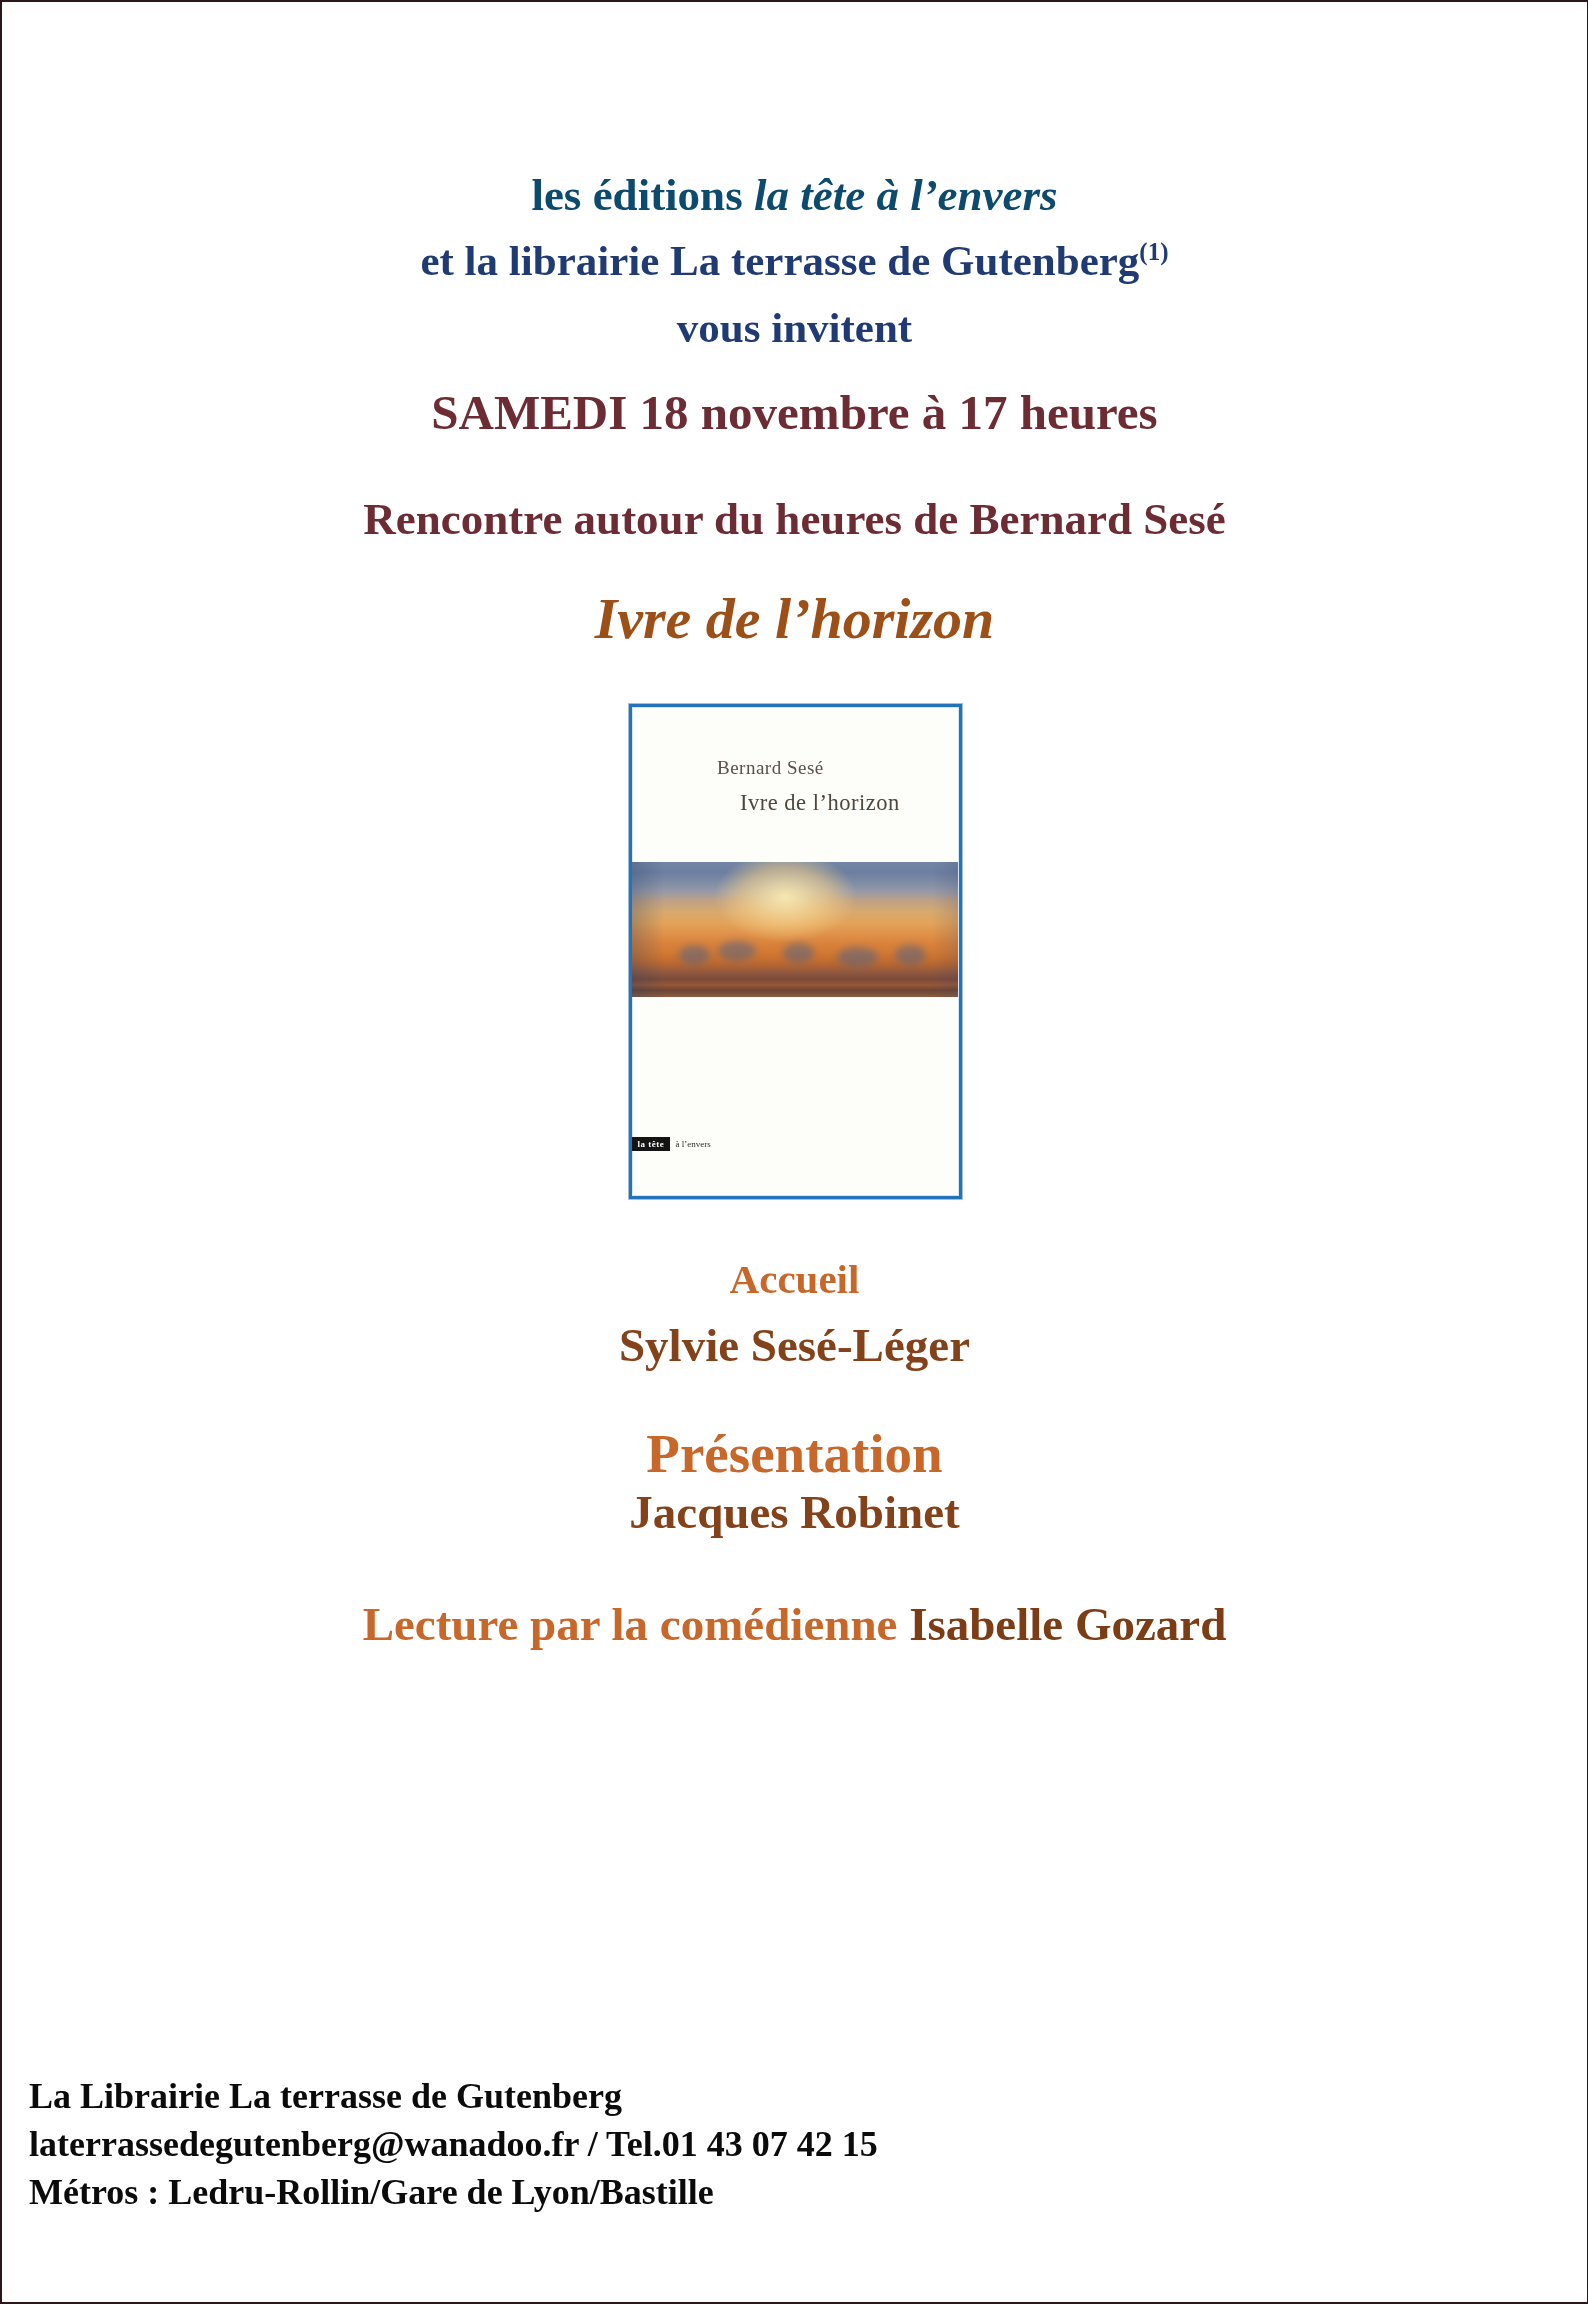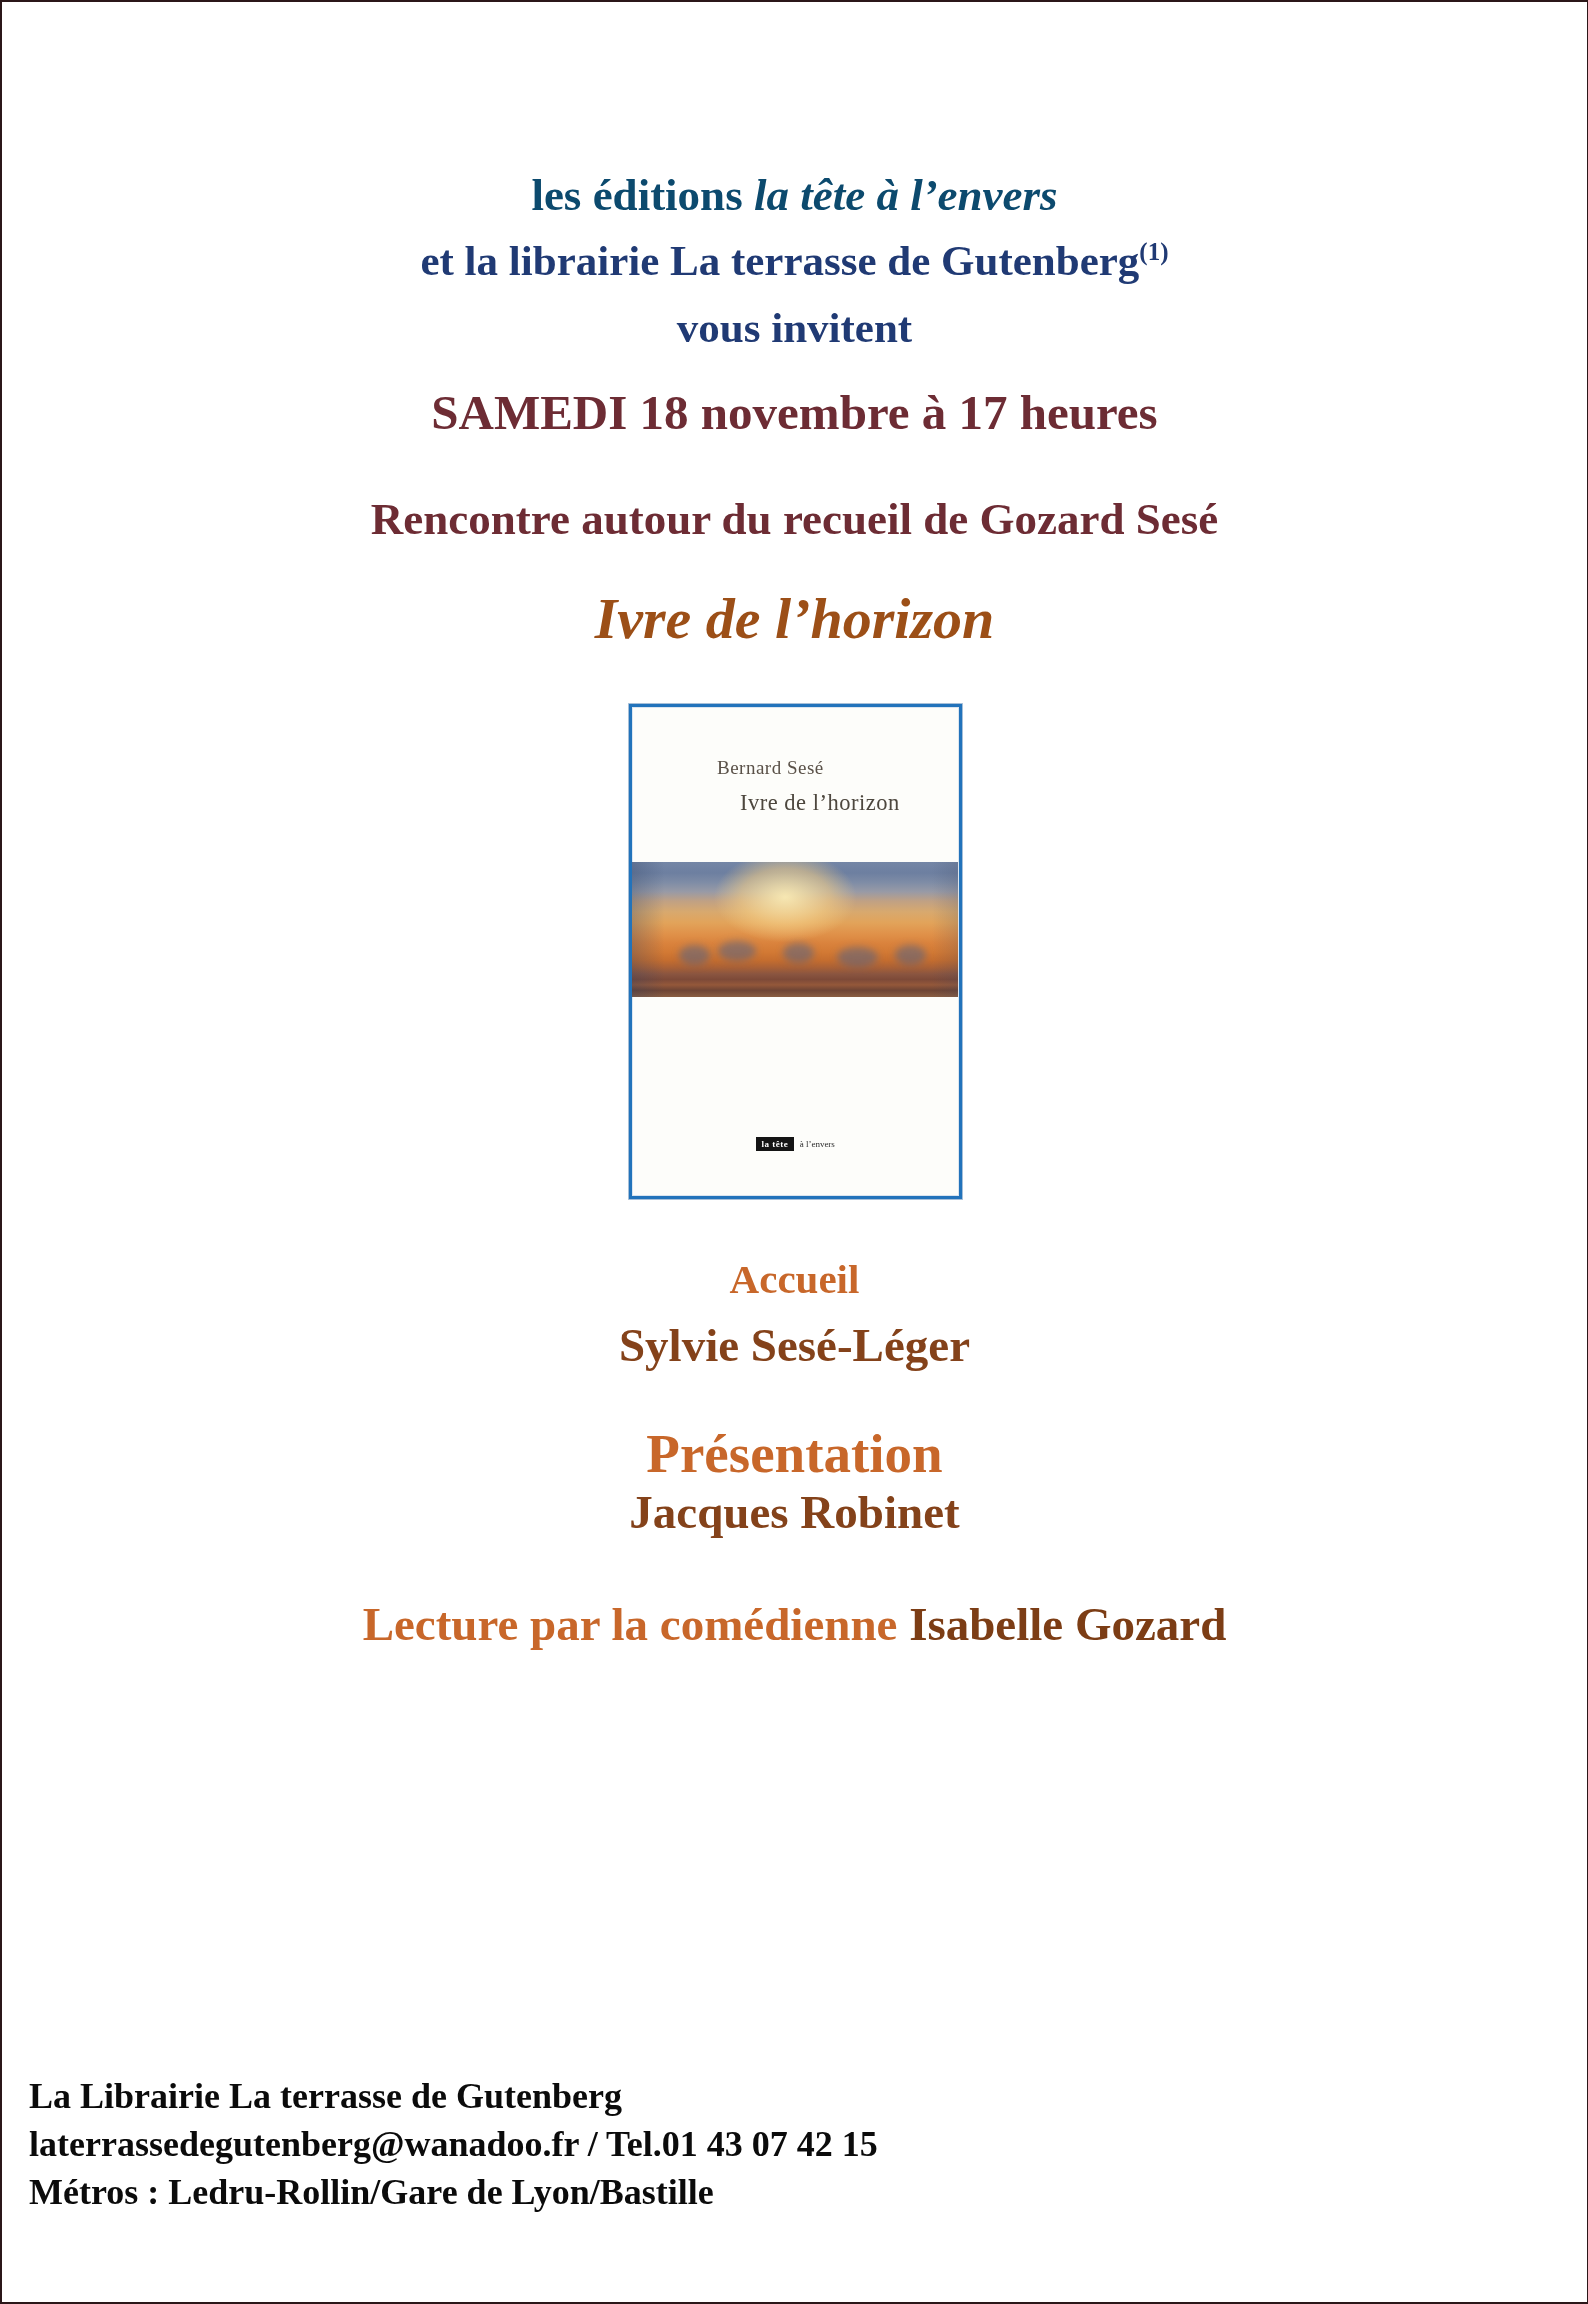--- a/index.html
+++ b/index.html
@@ -59,21 +59,21 @@
     position:absolute; width:31px; height:20px; border-radius:50%;
     background:rgba(88,98,130,0.55); filter:blur(3.6px);
   }
   .t1 { left:47px;  top:83px; }
   .t2 { left:86px;  top:79px; width:38px; }
   .t3 { left:151px; top:81px; }
   .t4 { left:205px; top:85px; width:41px; }
   .t5 { left:263px; top:83px; }
   .cover-logo {
     position:absolute; left:0; right:0; top:430px;
-    display:flex; justify-content:center; align-items:center; gap:6px;
+    display:flex; align-items:center; gap:6px;
   }
   .logo-box {
     background:#141414; color:#ffffff;
     font-size:9px; font-weight:bold; padding:1.8px 5.4px; letter-spacing:0.5px;
   }
   .logo-suffix { font-size:9px; font-weight:normal; color:#2c2c2c; }
 
   
   .accueil      { top:1253px; font-size:41px; color:#c8672a; }
   .sylvie       { top:1316px; font-size:47px; color:#84421a; }
@@ -95,21 +95,21 @@
 
   <div class="line hdr1">
     <span>les éditions </span><span class="it">la tête à l’envers</span>
   </div>
   <div class="line hdr2">
     <span>et la librairie La terrasse de Gutenberg</span><sup>(1)</sup>
   </div>
   <div class="line hdr3">vous invitent</div>
 
   <div class="line samedi">SAMEDI 18 novembre à 17 heures</div>
-  <div class="line rencontre">Rencontre autour du recueil de Gozard Sesé</div>
+  <div class="line rencontre">Rencontre autour du heures de Bernard Sesé</div>
   <div class="line ivre">Ivre de l’horizon</div>
 
   <div class="cover">
     <div class="cover-author">Bernard Sesé</div>
     <div class="cover-title">Ivre de l’horizon</div>
     <div class="cover-art">
       <div class="tree t1"></div>
       <div class="tree t2"></div>
       <div class="tree t3"></div>
       <div class="tree t4"></div>

